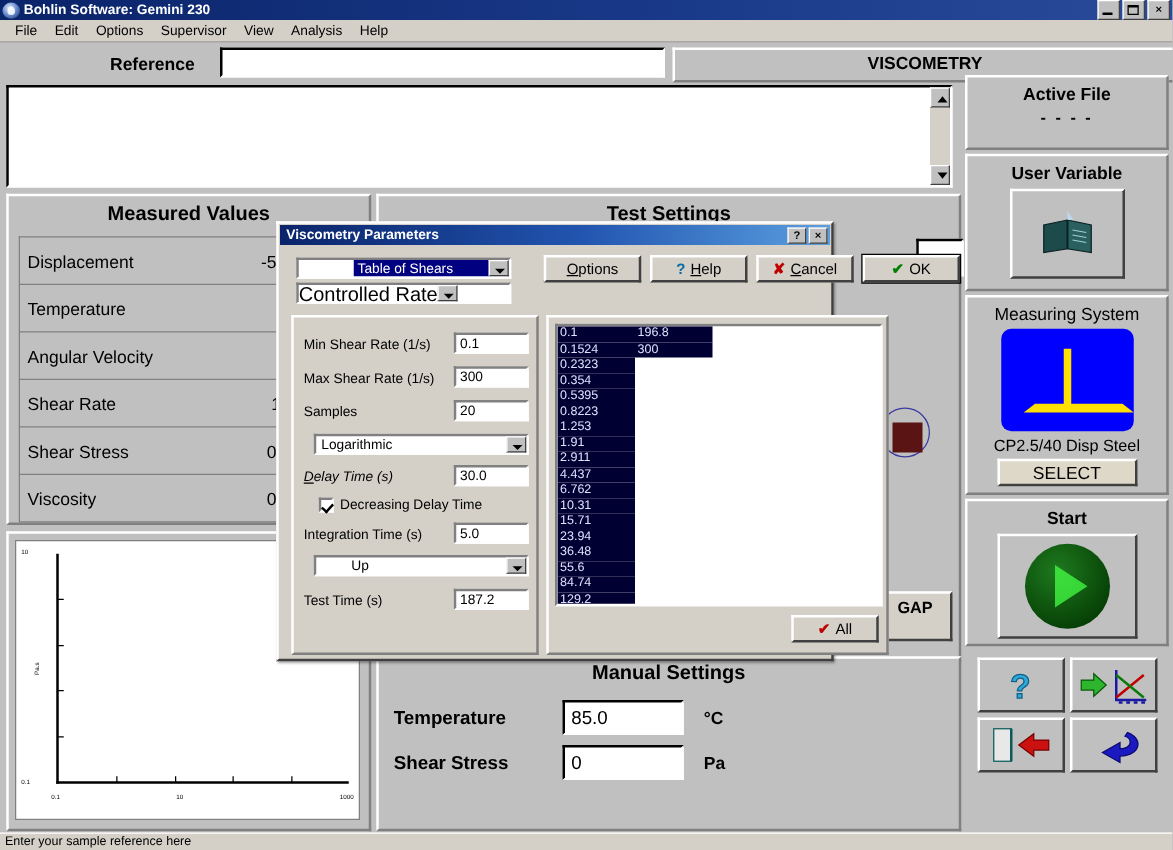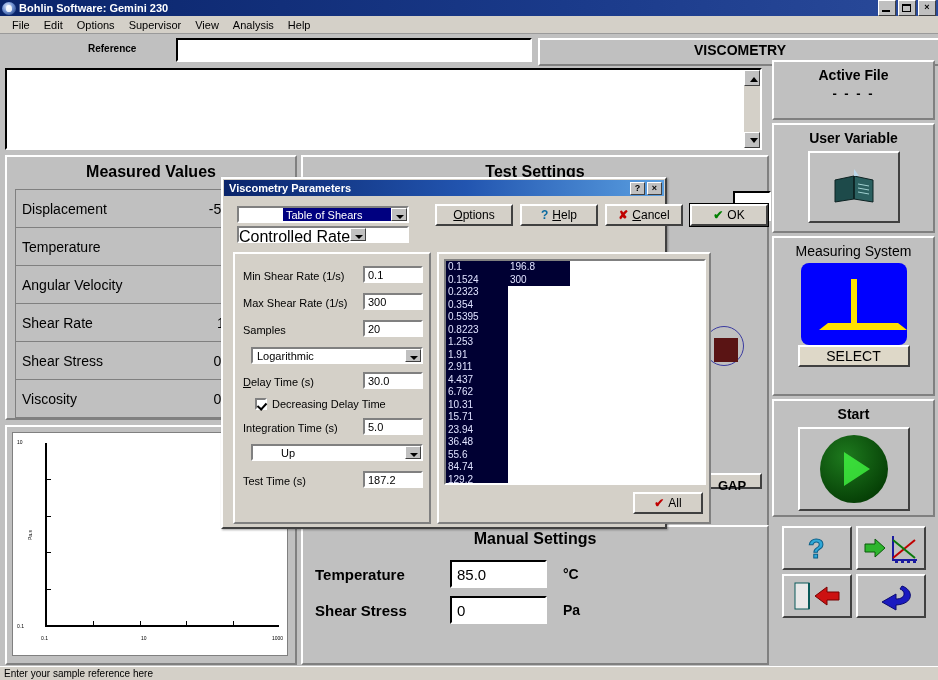--- a/index.html
+++ b/index.html
@@ -39,21 +39,21 @@
     position:absolute;left:0;top:16px;width:938px;height:18px;
     background:#d4d0c8;font-size:11px;color:#000;
     display:flex;align-items:center;padding-left:5px;box-sizing:border-box;
     border-bottom:1px solid #9a9a9a;
   }
   .menubar span{padding:1px 7px;cursor:default;}
 
   
   .notesrow{position:absolute;left:0;top:35px;width:938px;height:115px;}
   .lbl-notes{position:absolute;left:5px;top:50px;font-size:13px;font-weight:bold;color:#000;}
-  .lbl-ref{position:absolute;left:88px;top:8px;font-size:10px;font-weight:bold;color:#000;}
+  .lbl-ref{position:absolute;left:88px;top:8px;font-size:14px;font-weight:bold;color:#000;}
   .ref-input{position:absolute;left:176px;top:3px;width:356px;height:24px;box-sizing:border-box;
      border:2px solid;border-color:#000 #fff #fff #000;background:#fff;font-size:12px;padding:2px 3px;}
   .visc-head{position:absolute;left:538px;top:3px;width:400px;height:24px;
      background:#c0c0c0;border:2px solid;border-color:#fff #808080 #808080 #fff;
      font-size:14px;font-weight:bold;color:#000;text-align:center;line-height:20px;}
   .notes-box{position:absolute;left:5px;top:33px;width:757px;height:82px;box-sizing:border-box;
      border:2px solid;border-color:#000 #fff #fff #000;background:#fff;}
   .nb-scroll{position:absolute;right:0;top:0;width:16px;height:100%;background:#d4d0c8;}
   .sb-arrow{width:16px;height:16px;background:#c0c0c0;
      border:1px solid;border-color:#fff #404040 #404040 #fff;
@@ -87,21 +87,21 @@
 
   
   .ts-panel{position:absolute;left:301px;top:155px;width:468px;height:375px;
      background:#c0c0c0;border:2px solid;border-color:#fff #808080 #808080 #fff;box-sizing:border-box;}
   .ts-title{text-align:center;font-size:16px;font-weight:bold;padding-top:6px;color:#000;}
   .ts-field{position:absolute;left:430px;top:34px;width:34px;height:26px;
      border:2px solid;border-color:#000 #fff #fff #000;background:#fff;}
   .gap-dot{position:absolute;left:710px;top:330px;width:30px;height:30px;}
   .gap-circle{position:absolute;left:-6px;top:-4px;width:38px;height:38px;border:1px solid #3a3aa0;border-radius:50%;}
   .gap-sq{position:absolute;left:4px;top:8px;width:24px;height:24px;background:#5a1414;}
-  .gap-btn{position:absolute;left:702px;top:473px;width:60px;height:16px;
+  .gap-btn{position:absolute;left:702px;top:473px;width:60px;height:40px;
      background:#d4d0c8;border:2px solid;border-color:#fff #404040 #404040 #fff;
      font-size:13px;font-weight:bold;text-align:center;line-height:22px;color:#000;box-sizing:border-box;}
 
   
   .ms-panel{position:absolute;left:301px;top:525px;width:468px;height:140px;
      background:#c0c0c0;border:2px solid;border-color:#fff #808080 #808080 #fff;box-sizing:border-box;}
   .ms-title{text-align:center;font-size:16px;font-weight:bold;padding-top:3px;color:#000;}
   .ms-row{position:absolute;display:flex;align-items:center;font-size:15px;font-weight:bold;color:#000;}
   .ms-lbl{width:135px;}
   .ms-inp{width:97px;height:28px;box-sizing:border-box;border:2px solid;
@@ -335,20 +335,21 @@
               <path d="M27 21 L38 23"></path>
               <path d="M27 25 L38 27"></path>
           </g>
         </svg>
       </div>
     </div>
 
     <div class="side-grp" style="height:160px;">
       <div class="ms-head">Measuring System</div>
       <div class="geo"></div>
+      <div class="geo-name">CP2.5/40 Disp Steel</div>
       <div class="sel-btn">SELECT</div>
     </div>
 
     <div class="side-grp" style="height:118px;">
       <div class="side-head">Start</div>
       <div class="btn3d start-btn">
         <span class="start-circle"></span>
       </div>
     </div>
 
@@ -431,21 +432,21 @@
         <input class="finp" style="left: 128px; top: 39px; width: 60px;" type="text" value="300">
 
         <div class="fr" style="left:8px;top:70px;">Samples</div>
         <input class="finp" style="left: 128px; top: 66px; width: 60px;" type="text" value="20">
 
         <div class="fcombo" style="left:16px;top:93px;width:172px;">
           <span class="txt">Logarithmic</span>
           <span class="combo-arrow"></span>
         </div>
 
-        <div class="fr" style="left:8px;top:122px;"><span class="u">D</span>elay Time (s)</div>
+        <div class="fr" style="left:8px;top:122px;font-style:italic;"><span class="u">D</span>elay Time (s)</div>
         <input class="finp" style="left: 128px; top: 118px; width: 60px;" type="text" value="30.0">
 
         <div class="chk" style="left:20px;top:144px;">
           <span class="chkbox"></span>
           <span>Decreasing Delay Time</span>
         </div>
 
         <div class="fr" style="left:8px;top:168px;">Integration Time (s)</div>
         <input class="finp" style="left: 128px; top: 164px; width: 60px;" type="text" value="5.0">
 

